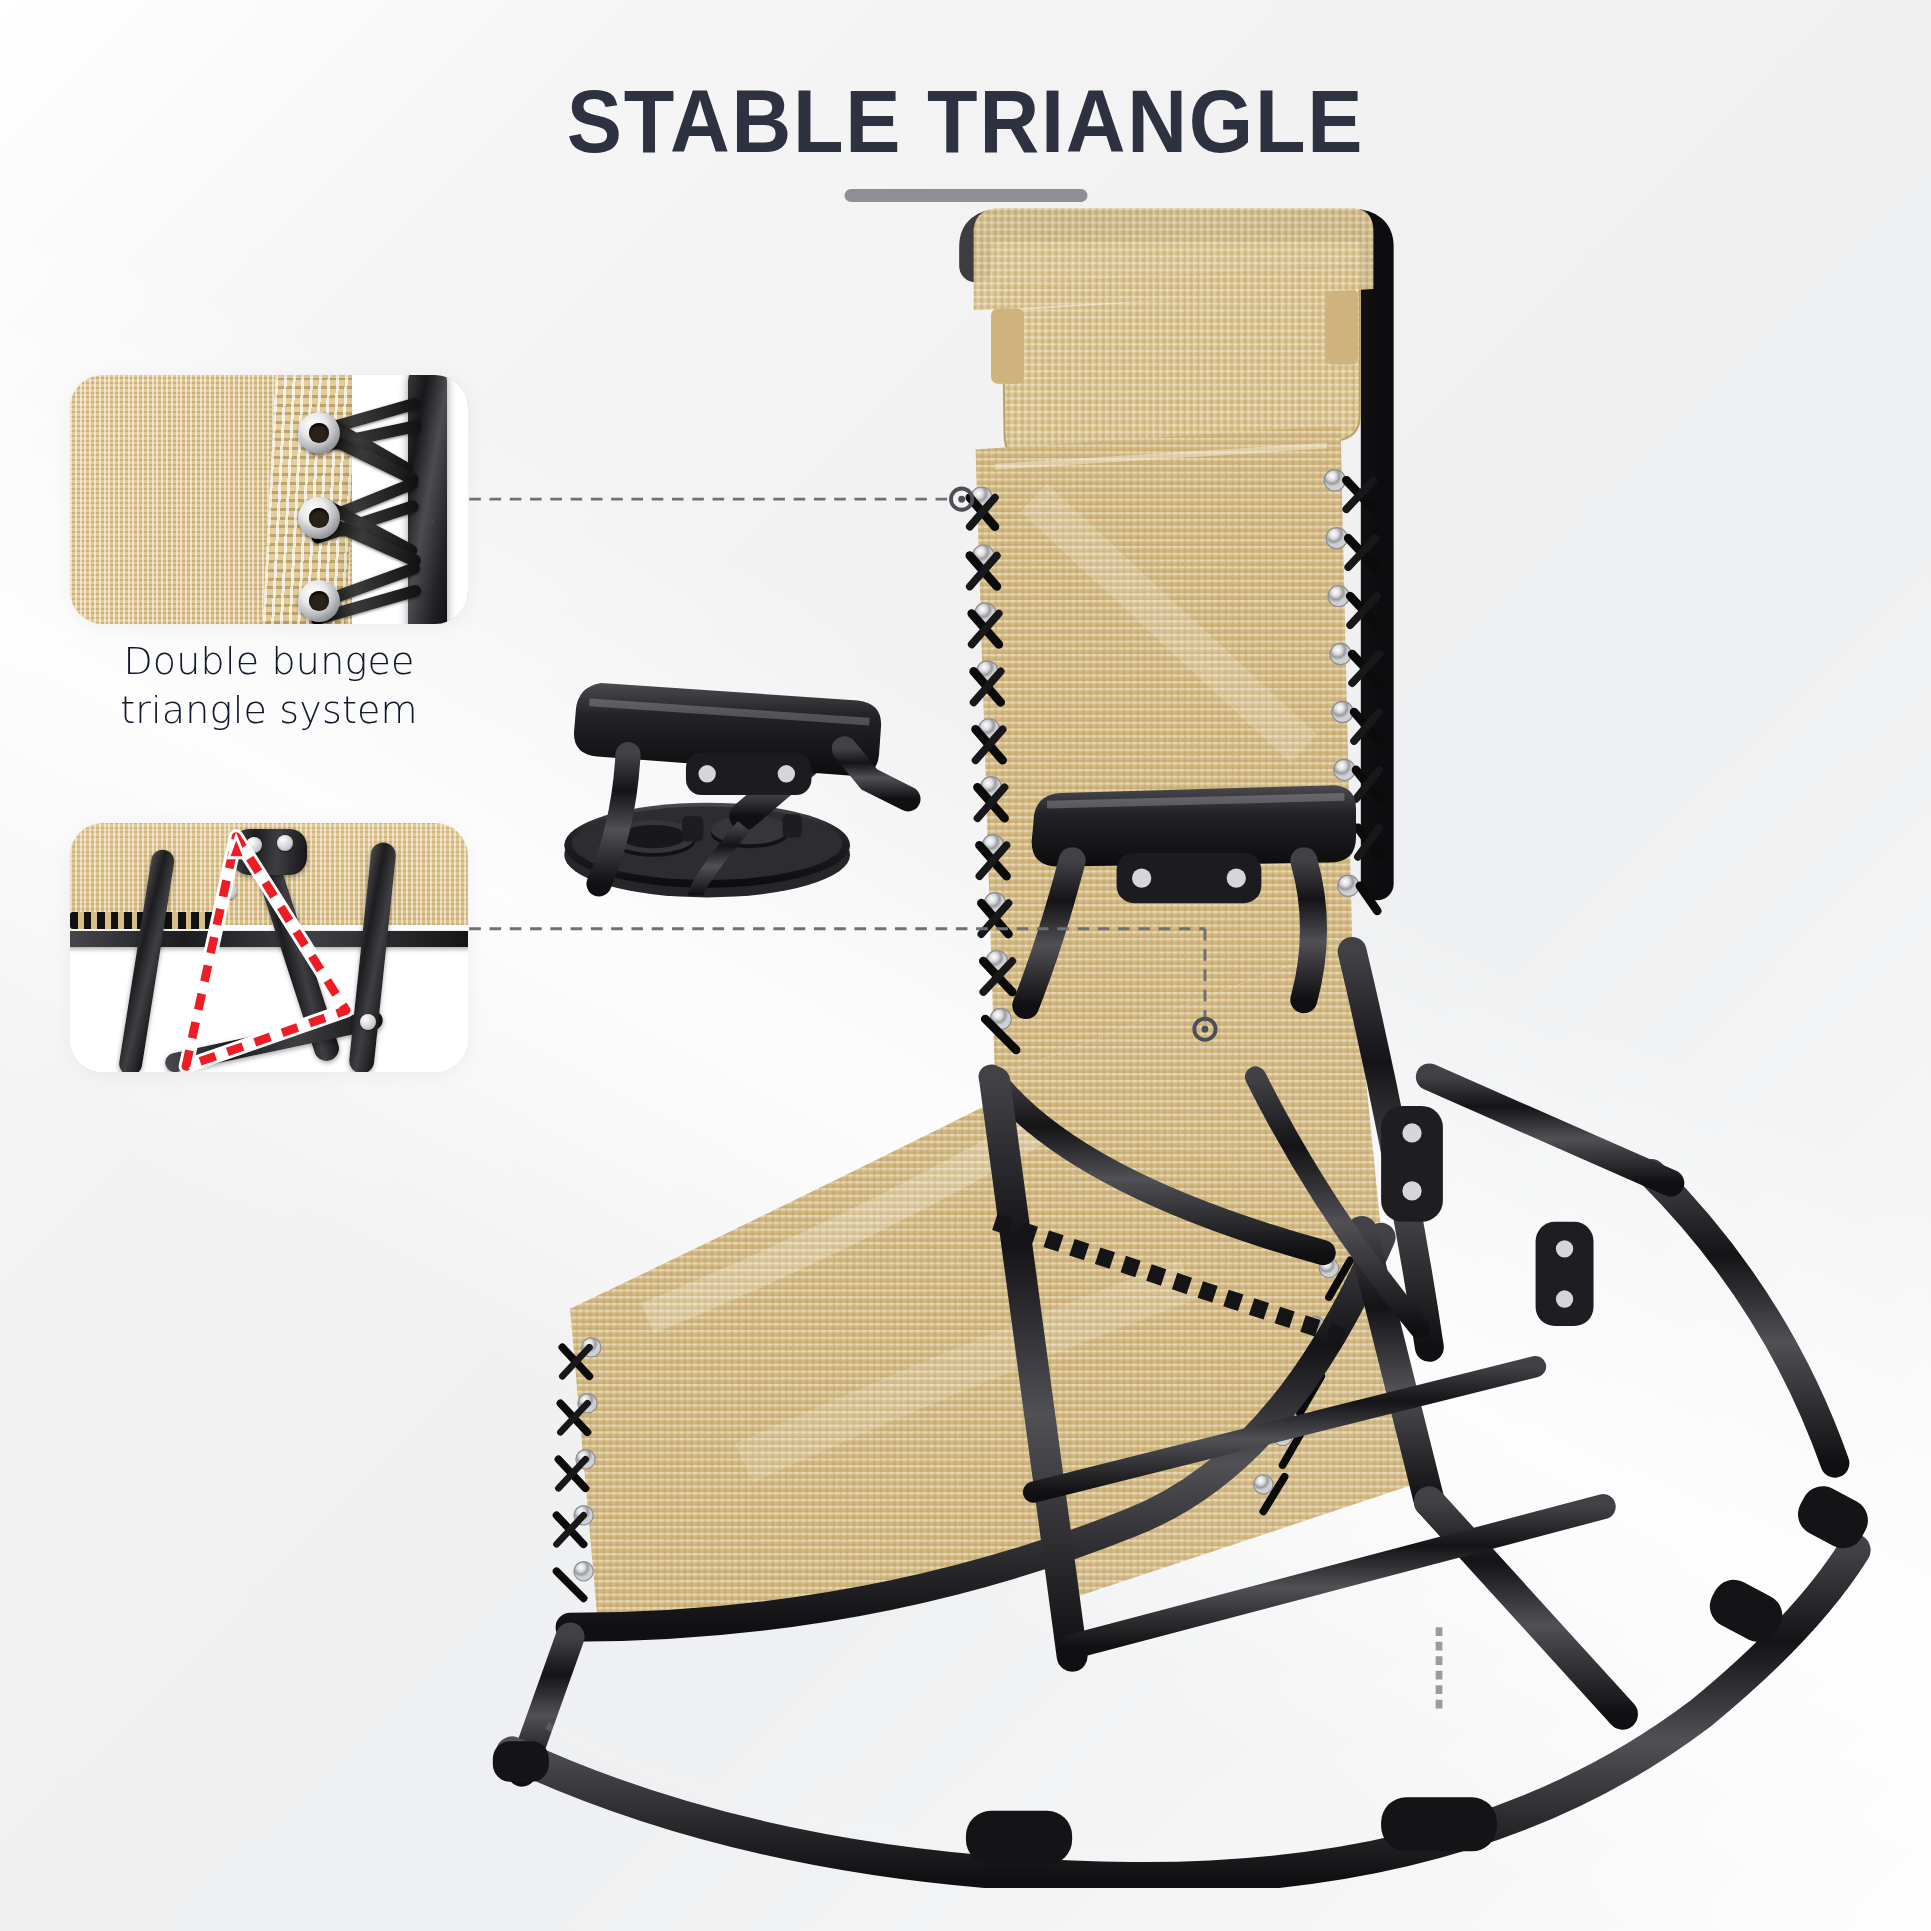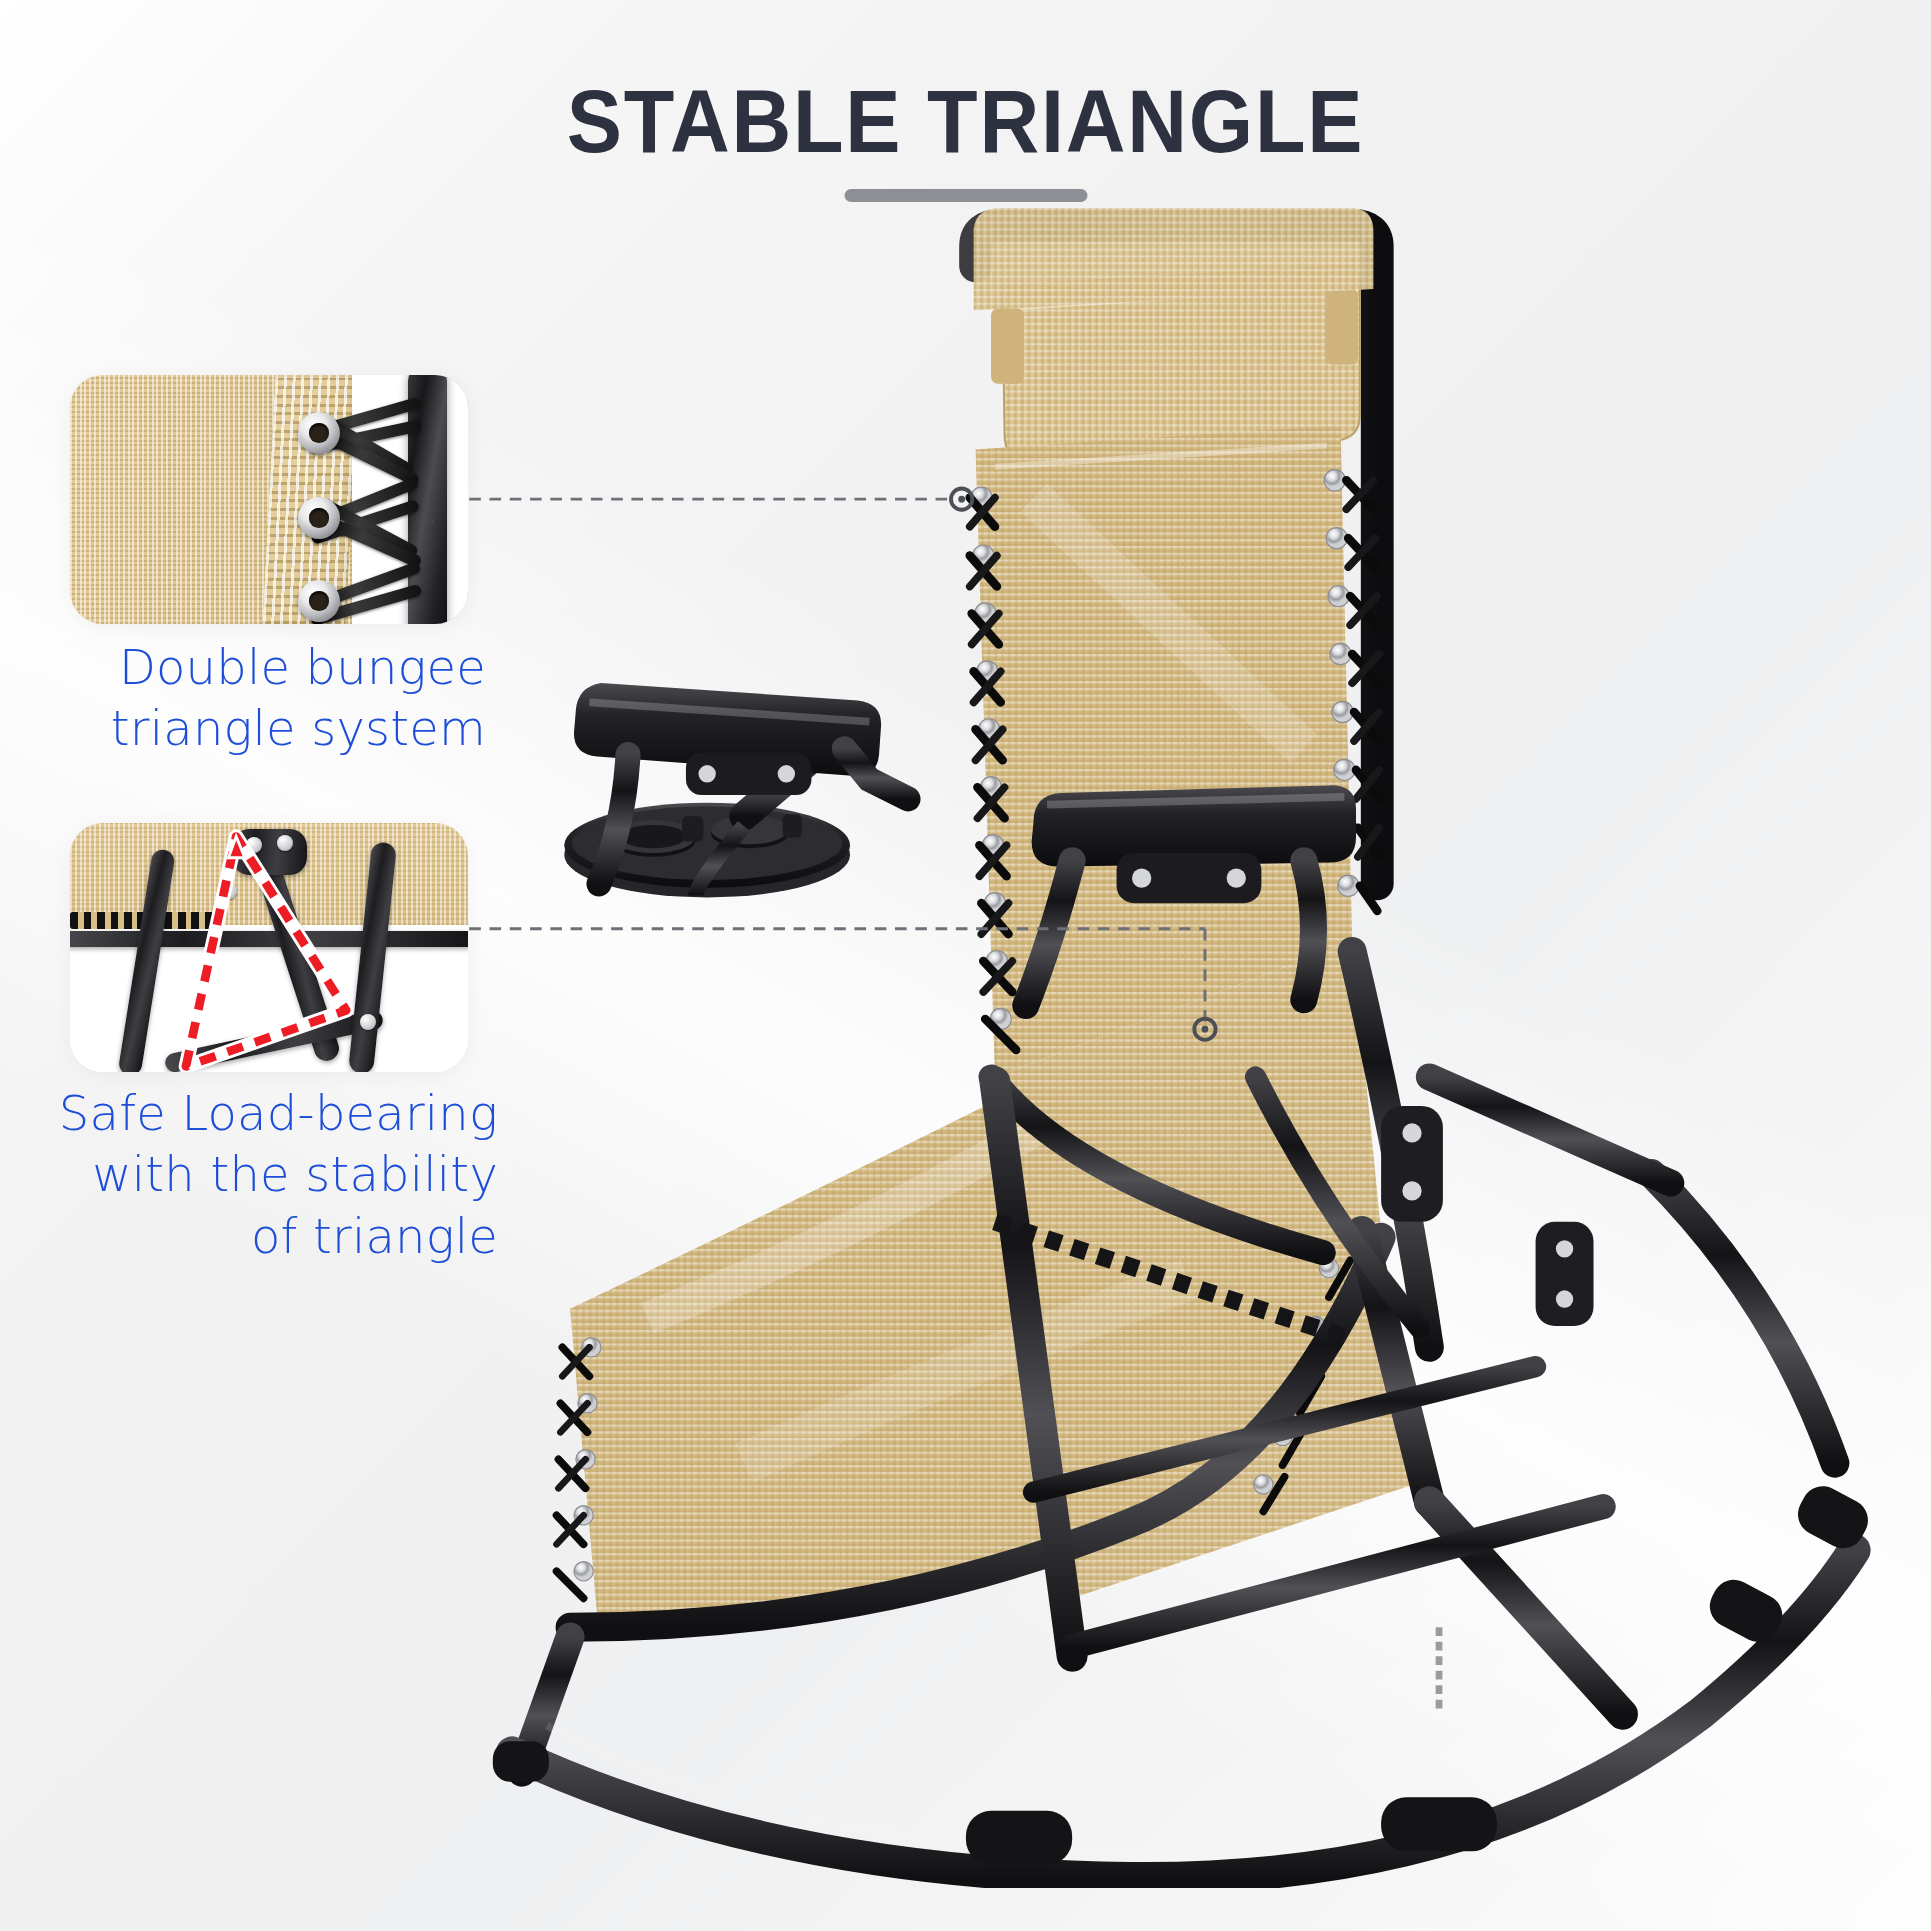--- a/index.html
+++ b/index.html
@@ -49,24 +49,24 @@
     overflow:hidden;
     box-shadow:0 3.9px 21px rgba(0,0,0,.05);
   }
   #card-bungee{ left:70px; top:375px; width:398px; height:249px; }
   #card-triangle{ left:70px; top:823px; width:398px; height:249px; }
 
   .cap{
     position:absolute;
     font-family:"DejaVu Sans", sans-serif;
     font-weight:300;
-    color:#1d4ed8;
-    font-size:48px;
+    color:#0f172a;
+    font-size:38px;
     line-height:1.28;
-    text-align:right;
+    text-align:center;
     letter-spacing:0.2px;
   }
   #cap-bungee{ left:52px; top:637px; width:434px; }
   #cap-triangle{ left:44px; top:1083px; width:454px; }
 
   
   svg.overlay{ position:absolute; inset:0; width:1931px; height:1931px; z-index:9; pointer-events:none; }
 
   
   .mesh{
@@ -208,25 +208,20 @@
     <div class="screw" style="left:151px; top:60px;"></div>
     <div class="screw" style="left:290px; top:191px;"></div>
 
     <svg class="redtri" viewBox="0 0 412 258">
       <polygon points="120,252 172,14 286,194" fill="none" stroke="#ffffff" stroke-width="15" stroke-linejoin="round"></polygon>
       <polygon points="120,252 172,14 286,194" fill="none" stroke="#ee1c25" stroke-width="9" stroke-dasharray="17 13" stroke-linecap="butt" stroke-linejoin="round"></polygon>
       <path d="M172,14 L164,36 L181,36 Z" fill="#ee1c25" stroke="#ffffff" stroke-width="3"></path>
     </svg>
   </div>
 
-  <div class="cap" id="cap-triangle">
-    <div>Safe Load-bearing</div>
-    <div>with the stability</div>
-    <div>of triangle</div>
-  </div>
 
   <svg id="product" viewBox="0 0 1520 1740">
     <defs>
       <linearGradient id="gFab" x1="0" y1="0" x2="1" y2="1">
         <stop offset="0%" stop-color="#e2cb98"></stop>
         <stop offset="45%" stop-color="#d7bd85"></stop>
         <stop offset="100%" stop-color="#c8ab6f"></stop>
       </linearGradient>
       <linearGradient id="gFab2" x1="0" y1="0" x2="1" y2="0">
         <stop offset="0%" stop-color="#d9c089"></stop>

